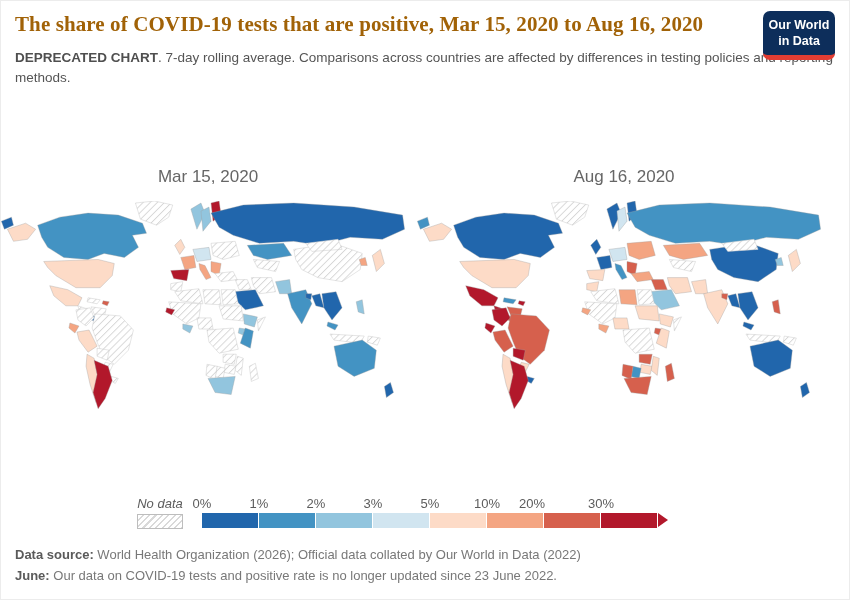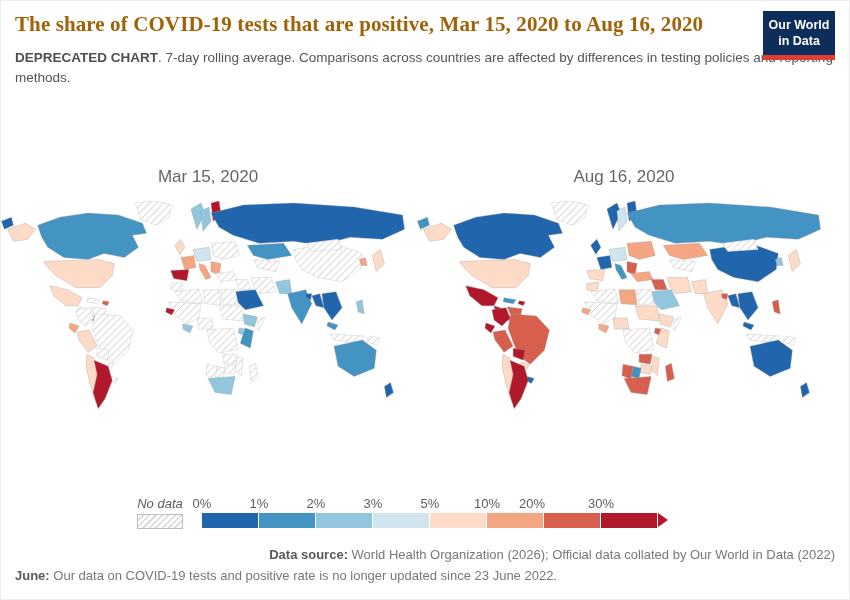--- a/index.html
+++ b/index.html
@@ -6,21 +6,21 @@
   .frame{position:relative;width:850px;height:600px;background:#fff;overflow:hidden;
          font-family:"Liberation Sans","DejaVu Sans",sans-serif;box-shadow:inset 0 0 0 1px #ececec;}
   
   .header{position:absolute;left:15px;top:10px;width:820px;}
   .title{margin:0;width:748px;font-family:"Liberation Serif","DejaVu Serif",serif;
          font-weight:700;font-size:21px;line-height:1.38;color:#a16207;letter-spacing:.1px;}
   .subtitle{margin:9px 0 0 0;width:818px;font-size:13.5px;line-height:1.45;color:#555;}
   .subtitle b{color:#4f4f4f;}
   .logo{position:absolute;right:0;top:1px;width:62px;background:#0d2e5b;color:#fff;
         text-align:center;font-weight:700;font-size:12.5px;line-height:1.25;
-        padding:7px 5px 6px 5px;border-bottom:5px solid #e23d33;}
+        padding:7px 5px 6px 5px;border-bottom:5px solid #e23d33;border-radius:7px;}
   
   .maps-row{position:absolute;left:0;top:167px;width:694px;display:flex;}
   .map-panel{width:425px;text-align:center;}
   .map-date{font-size:17px;color:#666;height:22px;margin-bottom:12px;}
   .map-panel svg{display:block;margin:0 auto;}
   .map-panel path{stroke:#9d9d9d;stroke-width:0.35;}
   .map-panel path.nodata{stroke:#cccccc;stroke-width:0.5;}
   
   .legend{position:absolute;left:137px;top:496px;display:flex;align-items:flex-start;}
   .legend-nodata{width:46px;margin-right:19px;text-align:center;}
@@ -28,21 +28,21 @@
   .legend-nodata-swatch{width:44px;height:13px;border:1px solid #bdbdbd;
       background:repeating-linear-gradient(135deg,#ffffff 0 3px,#d9d9d9 3px 4.5px);}
   .legend-bar{position:relative;width:480px;height:32px;}
   .legend-tick{position:absolute;top:0;transform:translateX(-50%);font-size:13px;color:#5c5c5c;}
   .legend-seg{position:absolute;top:17px;width:57px;height:15px;box-shadow:inset -1px 0 0 #fff;}
   .legend-arrow{position:absolute;top:17px;width:0;height:0;
       border-top:7.5px solid transparent;border-bottom:7.5px solid transparent;border-left:10px solid #b2182b;}
   
   .footer{position:absolute;left:15px;top:545px;width:820px;font-size:13px;color:#787878;line-height:1.6;}
   .footer b{color:#5a5a5a;}
-  .footer-line1{display:flex;justify-content:flex-end;}
+  .footer-line1{display:flex;justify-content:flex-start;}
   .hiddensvg{position:absolute;width:0;height:0;}
 </style>
 </head>
 <body>
 
 <svg class="hiddensvg" aria-hidden="true">
   <defs>
     <pattern id="hatch" width="5" height="5" patternTransform="rotate(45)" patternUnits="userSpaceOnUse">
       <rect width="5" height="5" fill="#ffffff"></rect>
       <line x1="0" y1="0" x2="0" y2="5" stroke="#d6d6d6" stroke-width="1.8"></line>

